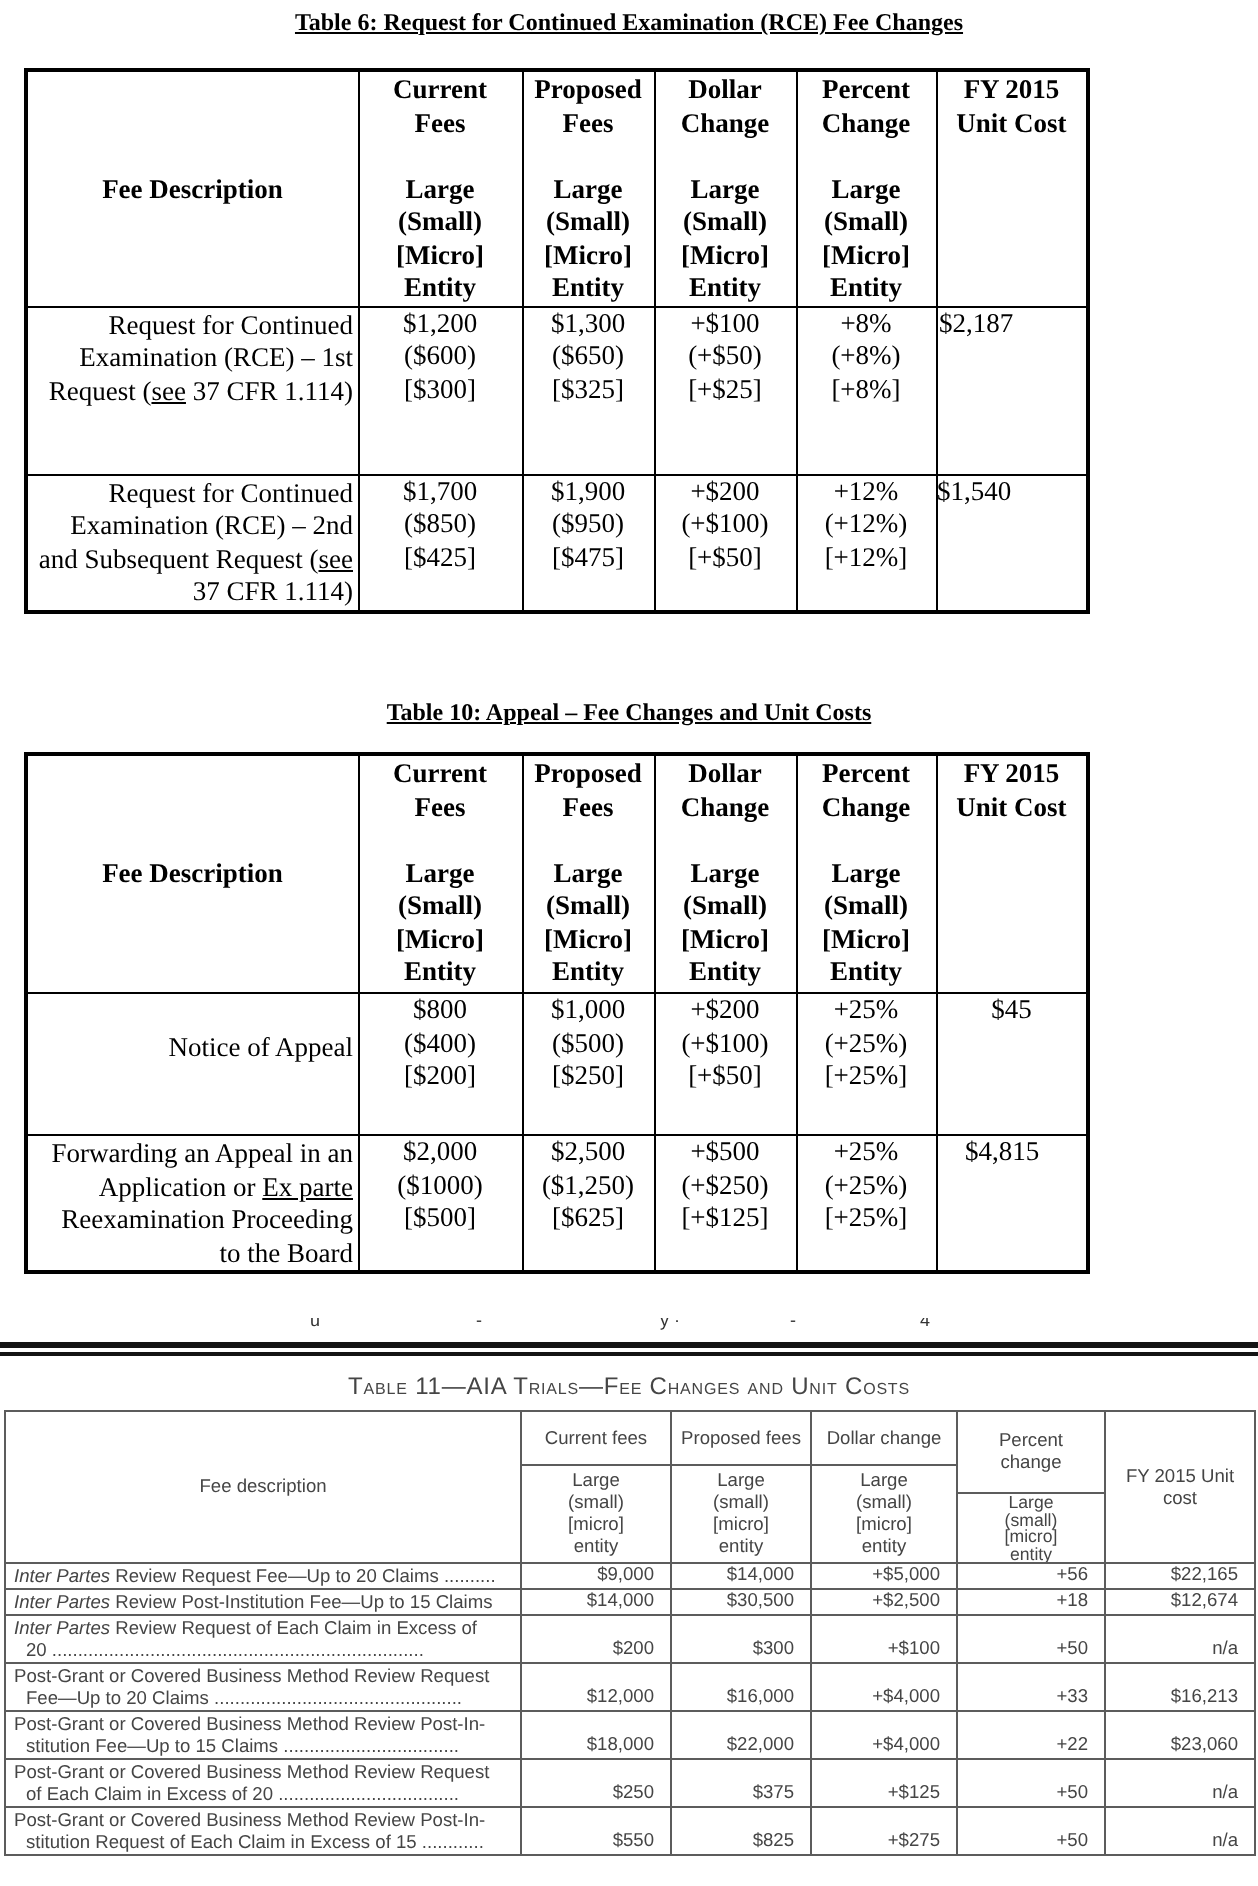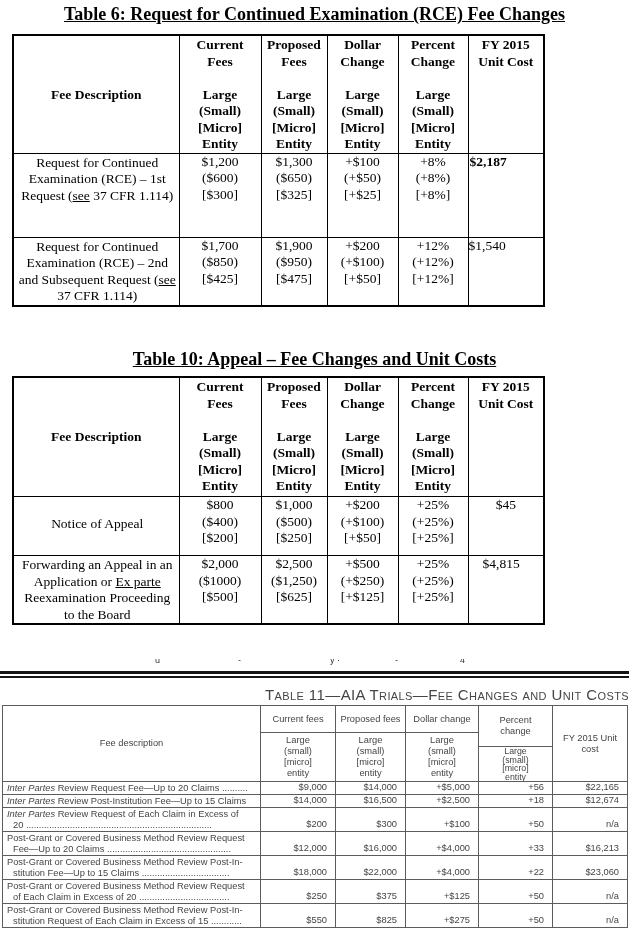--- a/index.html
+++ b/index.html
@@ -1,56 +1,56 @@
 <!DOCTYPE html>
 <html style="--ink: #000000; --scan-ink: #454545; --scan-border: #5c5c5c;"><head>
 <meta charset="utf-8">
 <style>
   html,body{margin:0;padding:0;background:#fff;}
   .page{position:relative;width:629px;height:943px;background:#fff;overflow:hidden;
         font-family:"Liberation Serif","DejaVu Serif",serif;color:var(--ink,#000);}
 
   
   .t-title{position:absolute;width:629px;text-align:center;margin:0;
-           font-size:18px;font-weight:bold;text-decoration:underline;}
+           font-size:12px;font-weight:bold;text-decoration:underline;}
   .fee-table{position:absolute;left:12px;border-collapse:collapse;table-layout:fixed;
              width:531px;font-size:13.5px;line-height:16.5px;}
   .fee-table td{border:1px solid #000;vertical-align:top;white-space:pre-line;
                 padding:0;overflow:hidden;}
   .fee-table{border:2px solid #000;}
-  .fee-table td.desc{text-align:center;padding:1px 2px 0 4px;}
+  .fee-table td.desc{text-align:right;padding:1px 2px 0 4px;}
   .fee-table td.val{text-align:center;}
   .fee-table tr.head td{font-weight:bold;text-align:center;padding-top:1px;}
   .fee-table tr.head td.hdesc{vertical-align:middle;}
   .fee-table td .u{text-decoration:underline;}
   #t6 tr.head td{height:115px;}
   #t6 tr.r1 td{height:82px;}
   #t6 tr.r2 td{height:64px;}
   #t10 tr.head td{height:117px;}
   #t10 tr.r1 td{height:53px;}
   #t10 tr.r2 td{height:60px;}
-  #t6 tr.r1 td.unit{text-align:left;padding-left:1px;font-weight:bold;}
+  #t6 tr.r1 td.unit{text-align:left;padding-left:1px;}
   #t6 tr.r2 td.unit{text-align:left;padding-left:0;}
   #t10 tr.r1 td.unit{text-align:center;}
   #t10 tr.r2 td.unit{text-align:left;padding-left:14px;}
-  #t10 tr.r1 td.desc{vertical-align:middle;padding-bottom:4px;}
+  #t10 tr.r1 td.desc{vertical-align:middle;padding-bottom:16px;}
 
   
   .fragments{position:absolute;top:659px;left:0;width:629px;height:8px;overflow:hidden;}
   .fragments span{position:absolute;top:-4px;font-family:"Liberation Sans",sans-serif;
                   font-size:9px;color:#333;}
   .double-rule{position:absolute;top:671px;left:0;width:629px;}
   .double-rule .thick{height:3px;background:#141414;}
   .double-rule .gap{height:2px;background:#fff;}
   .double-rule .thin{height:1.5px;background:#141414;}
 
   
-  .t11-title{position:absolute;top:686px;left:0;width:629px;text-align:right;
+  .t11-title{position:absolute;top:686px;left:0;width:629px;text-align:center;
              font-family:"Liberation Sans","DejaVu Sans",sans-serif;
-             font-variant:small-caps;font-size:15px;letter-spacing:.4px;
+             font-variant:small-caps;font-size:12px;letter-spacing:.4px;
              color:var(--scan-ink,#454545);}
   #t11{position:absolute;top:705px;left:2px;width:625px;border-collapse:collapse;
        table-layout:fixed;font-family:"Liberation Sans","DejaVu Sans",sans-serif;
        font-size:9.3px;line-height:11px;color:var(--scan-ink,#454545);
        border:1px solid var(--scan-border,#5c5c5c);}
   #t11 td{border:1px solid var(--scan-border,#5c5c5c);padding:0;overflow:hidden;}
   #t11 tr.head td{text-align:center;}
   #t11 td.hdesc{vertical-align:middle;text-align:center;height:75px;}
   #t11 td.hcol{vertical-align:top;}
   #t11 .htop{height:26px;border-bottom:1px solid var(--scan-border,#5c5c5c);
@@ -298,21 +298,21 @@
       <td class="d"><span class="it">Inter Partes</span><span> Review Request Fee—Up to 20 Claims ..........</span></td>
       <td class="n">$9,000</td>
       <td class="n">$14,000</td>
       <td class="n">+$5,000</td>
       <td class="n">+56</td>
       <td class="n">$22,165</td>
     </tr>
     <tr class="dr1">
       <td class="d"><span class="it">Inter Partes</span><span> Review Post-Institution Fee—Up to 15 Claims</span></td>
       <td class="n">$14,000</td>
-      <td class="n">$16,500</td>
+      <td class="n">$30,500</td>
       <td class="n">+$2,500</td>
       <td class="n">+18</td>
       <td class="n">$12,674</td>
     </tr>
     <tr class="dr2">
       <td class="d"><span class="it">Inter Partes</span><span> Review Request of Each Claim in Excess of
 20 ........................................................................</span></td>
       <td class="n">$200</td>
       <td class="n">$300</td>
       <td class="n">+$100</td>

